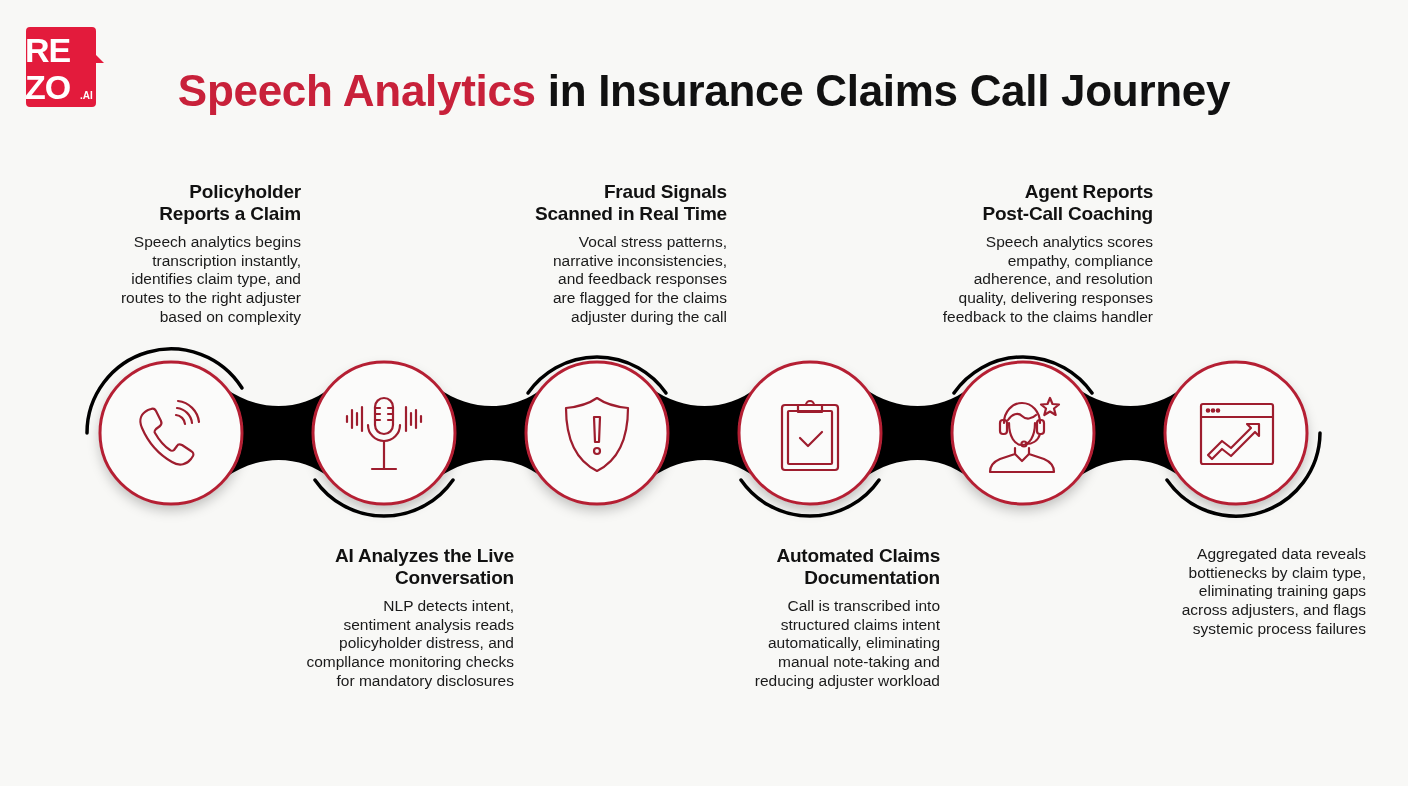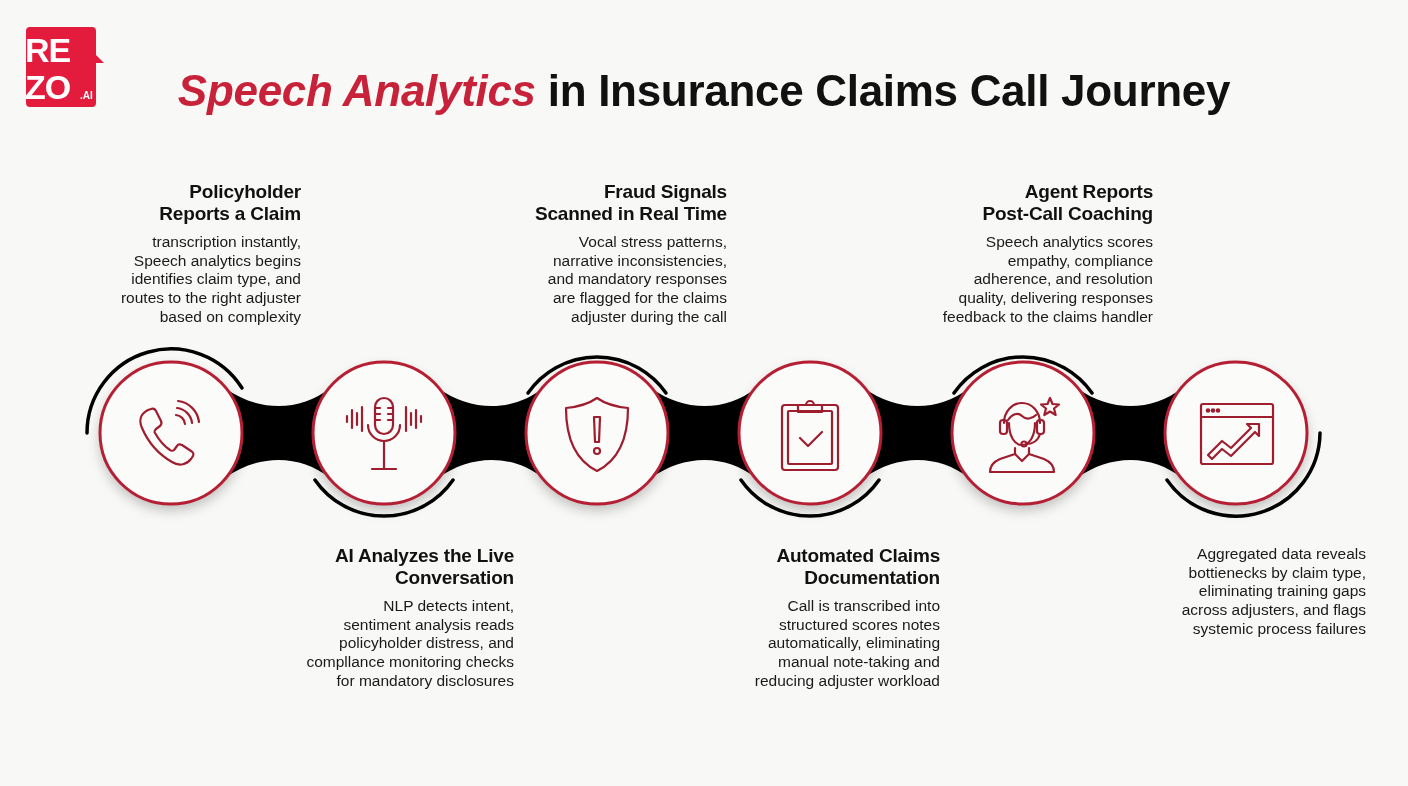--- a/index.html
+++ b/index.html
@@ -6,21 +6,21 @@
   html, body { width:1408px; height:786px; background:#f8f8f6; overflow:hidden; }
   body { position:relative; font-family:"Liberation Sans", "DejaVu Sans", sans-serif; color:#111; }
 
   .logo { position:absolute; left:26px; top:27px; width:80px; height:92px; }
   .logo svg { width:80px; height:80px; display:block; }
 
   .title {
     position:absolute; left:0; top:66px; width:1408px; text-align:center;
     font-size:44px; font-weight:bold; letter-spacing:-0.3px; padding-left:0;
   }
-  .title .accent { color:#c8213a;font-style:italic; }
+  .title .accent { color:#c8213a; }
   .title .rest { color:#111; }
 
   .timeline { position:absolute; left:0; top:0; width:1408px; height:786px; pointer-events:none; }
   .timeline .node { pointer-events:auto; cursor:pointer; }
 
   .step {
     position:absolute; width:260px; text-align:right;
   }
   .step .step-title {
     font-size:19px; font-weight:bold; line-height:22px; color:#111;
@@ -159,22 +159,22 @@
     </g>
   </g>
 </svg>
 
 <div class="step" style="left:41px; top:181px;">
   <div class="step-title">
     <span>Policyholder</span>
     <span>Reports a Claim</span>
   </div>
   <div class="step-body">
+    <span>Speech analytics begins</span>
     <span>transcription instantly,</span>
-    <span>Speech analytics begins</span>
     <span>identifies claim type, and</span>
     <span>routes to the right adjuster</span>
     <span>based on complexity</span>
   </div>
 </div>
 
 <div class="step" style="left:254px; top:545px;">
   <div class="step-title">
     <span>AI Analyzes the Live</span>
     <span>Conversation</span>
@@ -189,34 +189,34 @@
 </div>
 
 <div class="step" style="left:467px; top:181px;">
   <div class="step-title">
     <span>Fraud Signals</span>
     <span>Scanned in Real Time</span>
   </div>
   <div class="step-body">
     <span>Vocal stress patterns,</span>
     <span>narrative inconsistencies,</span>
-    <span>and mandatory responses</span>
+    <span>and feedback responses</span>
     <span>are flagged for the claims</span>
     <span>adjuster during the call</span>
   </div>
 </div>
 
 <div class="step" style="left:680px; top:545px;">
   <div class="step-title">
     <span>Automated Claims</span>
     <span>Documentation</span>
   </div>
   <div class="step-body">
     <span>Call is transcribed into</span>
-    <span>structured scores notes</span>
+    <span>structured claims intent</span>
     <span>automatically, eliminating</span>
     <span>manual note-taking and</span>
     <span>reducing adjuster workload</span>
   </div>
 </div>
 
 <div class="step" style="left:893px; top:181px;">
   <div class="step-title">
     <span>Agent Reports</span>
     <span>Post-Call Coaching</span>

